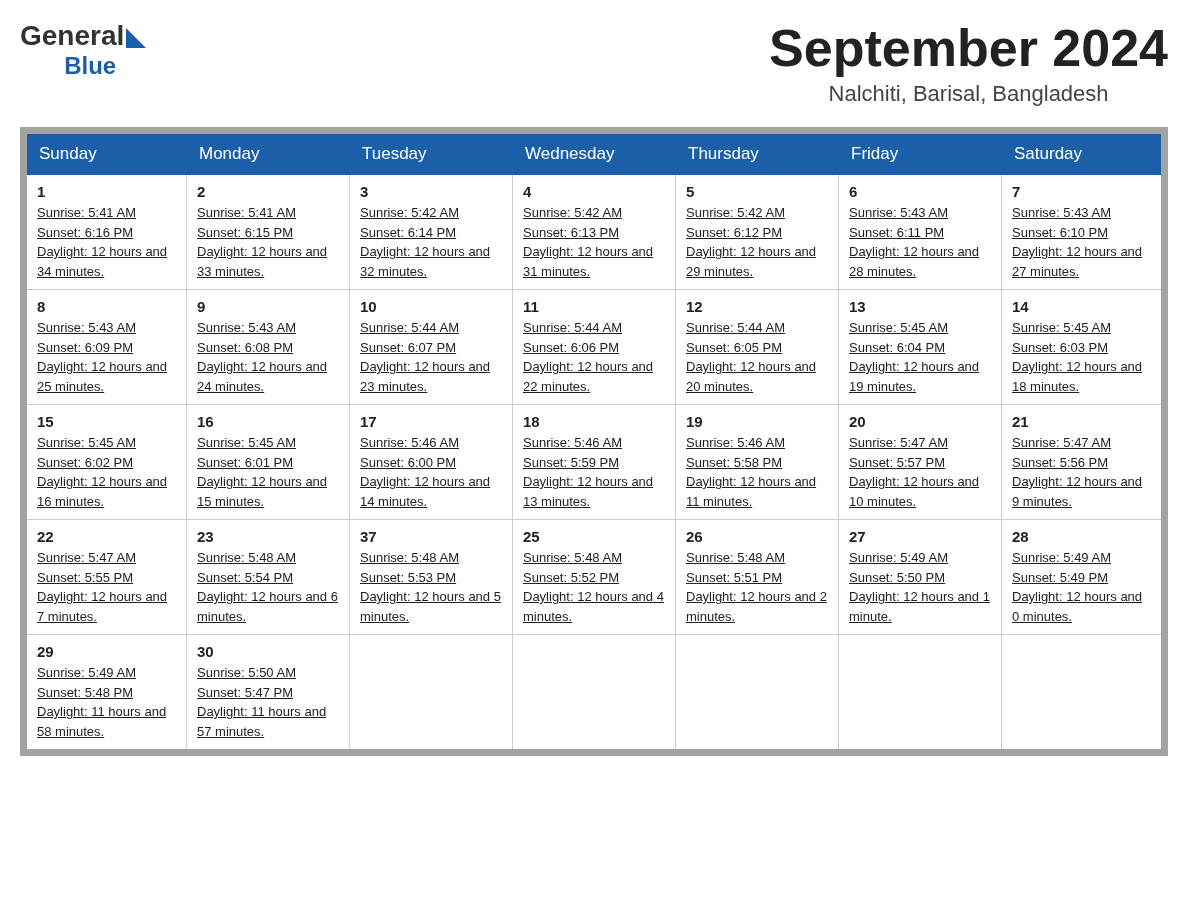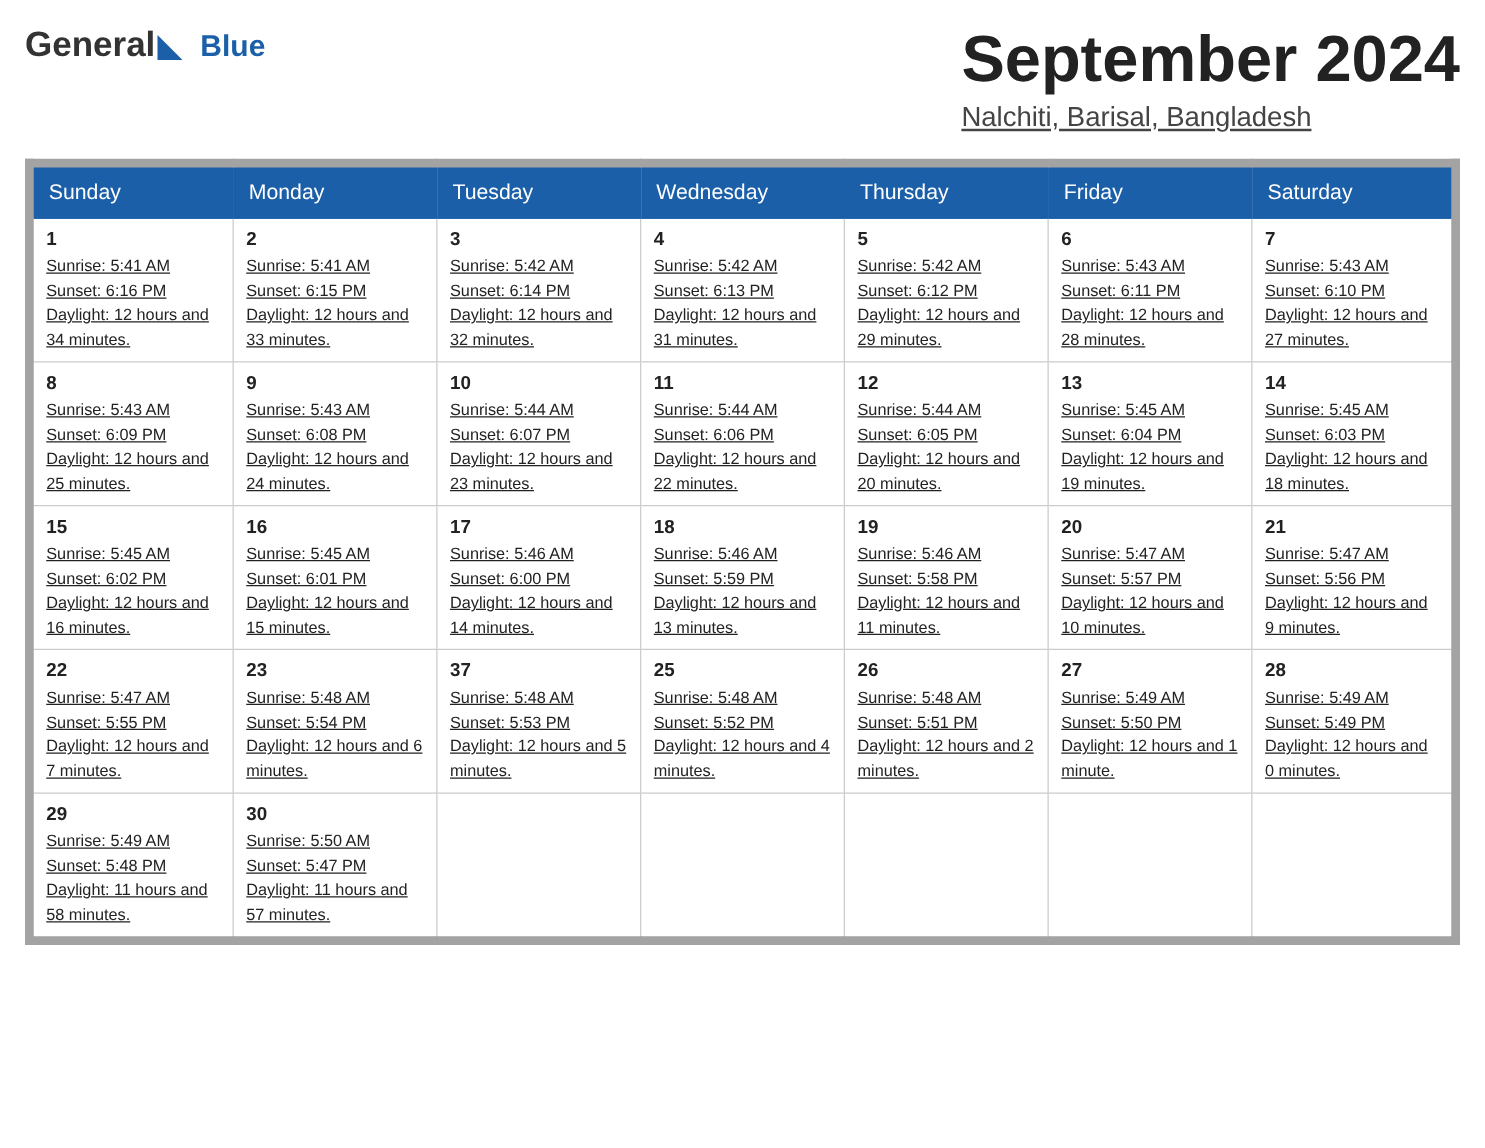--- a/index.html
+++ b/index.html
@@ -15,33 +15,32 @@
       justify-content: space-between;
       align-items: flex-start;
       margin-bottom: 20px;
     }
     .logo-text-general {
       font-size: 28px;
       font-weight: bold;
       color: #333;
     }
     .title-area {
-      text-align: left;
+      text-align: center;
     }
     .month-title {
       font-size: 52px;
       font-weight: bold;
       color: #222;
       line-height: 1.1;
     }
     .location-title {
       font-size: 22px;
       color: #444;
       margin-top: 4px;
-      text-decoration: underline;
     }
     .calendar {
       width: 100%;
       border-collapse: collapse;
       border: 7px solid #a3a3a3;
     }
     .calendar th {
       background-color: #1a5fa8;
       color: #fff;
       font-size: 17px;
@@ -72,22 +71,22 @@
       text-decoration: underline;
     }
     .calendar tr:last-child td {
       border-bottom: 1px solid #ccc;
     }
     .empty-cell {
       background: #fff;
     }
     .logo-wrapper {
       display: flex;
-      flex-direction: row;
-      align-items: flex-end;
+      flex-direction: column;
+      align-items: center;
     }
     .logo-line1 {
       display: flex;
       align-items: center;
     }
     .logo-line2 {
       font-size: 24px;
       font-weight: bold;
       color: #1a5fa8;
       margin-left: 14px;

